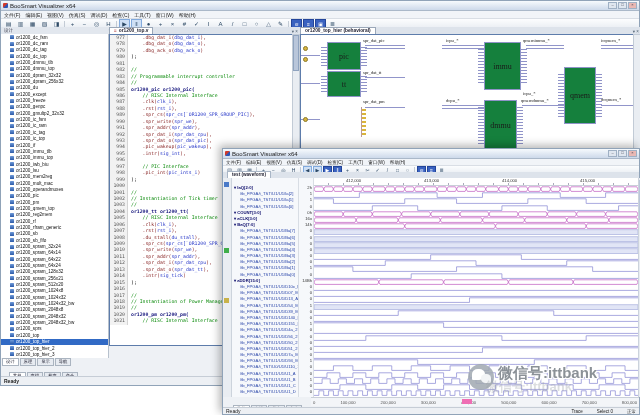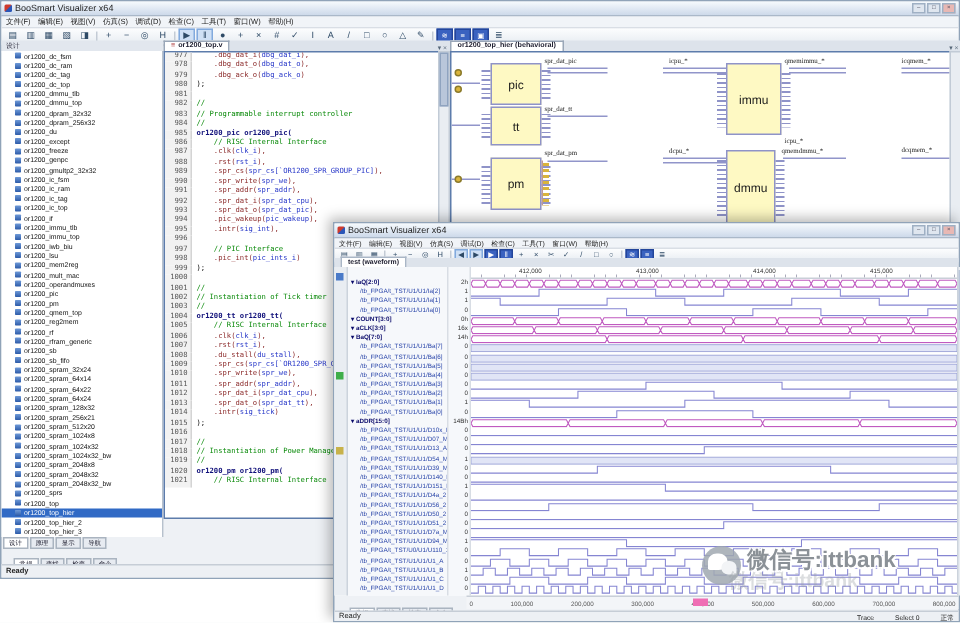--- a/index.html
+++ b/index.html
@@ -52,22 +52,22 @@
   .cnum{width:15px;flex:none;text-align:right;padding-right:2px;background:#f2f2f2;border-right:1px solid #d4d4d4;color:#555;}
   .ctext{padding-left:3px;}
   .tok-c{color:#0a8a0a;}.tok-p{color:#8a2828;}.tok-a{color:#2636c8;}.tok-m{color:#10107a;font-weight:bold;}.tok-k{color:#000;}
   .escroll{position:absolute;right:0;top:7px;width:6px;bottom:0;background:#e9edf2;border:1px solid #c2cbd6;}
   .escroll .thumb{position:absolute;left:0;right:0;top:0;height:34px;background:#b9c6da;border:1px solid #8fa3bf;}
   
   .schem{position:absolute;left:299px;top:26px;width:341px;height:319px;}
   .stabrow{position:absolute;left:0;top:0;right:0;height:7px;background:#dde3eb;border-bottom:1px solid #9fb0c4;display:flex;align-items:flex-end;}
   .scanvas{position:absolute;left:0;top:7px;right:6px;bottom:0;background:#fff;border:1px solid #5d7cab;overflow:hidden;}
   .sscroll{position:absolute;right:0;top:7px;width:6px;bottom:0;background:#e9edf2;border:1px solid #c2cbd6;}
-  .blk{position:absolute;border:1px solid #8f93c8;background:#fef9c3;display:flex;align-items:center;justify-content:center;
-       font-family:Liberation Sans, sans-serif;font-size:8px;color:#1b1b1b;}
+  .blk{position:absolute;border:1px solid #8f93c8;background:#15803d;display:flex;align-items:center;justify-content:center;
+       font-family:Liberation Serif, serif;font-size:8px;color:#1b1b1b;}
   .blk::before,.blk::after{content:"";position:absolute;top:8%;height:84%;width:6px;
        background:repeating-linear-gradient(#0000 0 2px,#8f93c8 2px 3px);}
   .blk::before{left:-7px;}  .blk::after{right:-7px;}
   .hline{position:absolute;height:1px;background:#9195ca;}
   .net{position:absolute;font-family:"Liberation Serif",serif;font-size:4.6px;color:#1b1b1b;white-space:nowrap;}
   .ydot{position:absolute;width:3px;height:3px;border-radius:50%;background:#d9b43c;border:0.5px solid #8b7a2a;}
   .ysq{position:absolute;width:4px;background:repeating-linear-gradient(#0000 0 2px,#d9b43c 2px 4px);border-left:0.5px solid #b99;}
   
   .wavewin{left:222px;top:148px;width:418px;height:267px;z-index:20;box-shadow:-3px -3px 8px rgba(0,0,0,.28);}
   .wbody{position:absolute;left:0;top:29px;width:100%;height:219px;background:#fff;display:flex;}
@@ -441,23 +441,23 @@
       <div class="stabrow">
         <span class="etab">
           <span>or1200_top_hier (behavioral)</span>
         </span>
         <span class="etabaux">▾ ×</span>
       </div>
       <div class="scanvas">
 
         <div class="blk" style="left:26px;top:7px;width:32px;height:26px;">pic</div>
         <div class="blk" style="left:26px;top:36px;width:32px;height:24px;">tt</div>
-        <div class="blk" style="left:26px;top:70px;width:32px;height:33px;">pm</div>
         <div class="blk" style="left:183px;top:65px;width:31px;height:48px;">dmmu</div>
         <div class="blk" style="left:183px;top:7px;width:35px;height:46px;">immu</div>
+        <div class="blk" style="left:263px;top:32px;width:30px;height:55px;">qmem</div>
 
         <div class="hline" style="left:64px;top:10px;width:40px;"></div>
         <div class="hline" style="left:64px;top:13px;width:40px;"></div>
         <div class="hline" style="left:141px;top:10px;width:42px;"></div>
         <div class="hline" style="left:141px;top:13px;width:42px;"></div>
         <div class="hline" style="left:225px;top:10px;width:38px;"></div>
         <div class="hline" style="left:225px;top:13px;width:38px;"></div>
         <div class="hline" style="left:300px;top:10px;width:34px;"></div>
         <div class="hline" style="left:300px;top:13px;width:34px;"></div>
         <div class="hline" style="left:64px;top:42px;width:40px;"></div>

